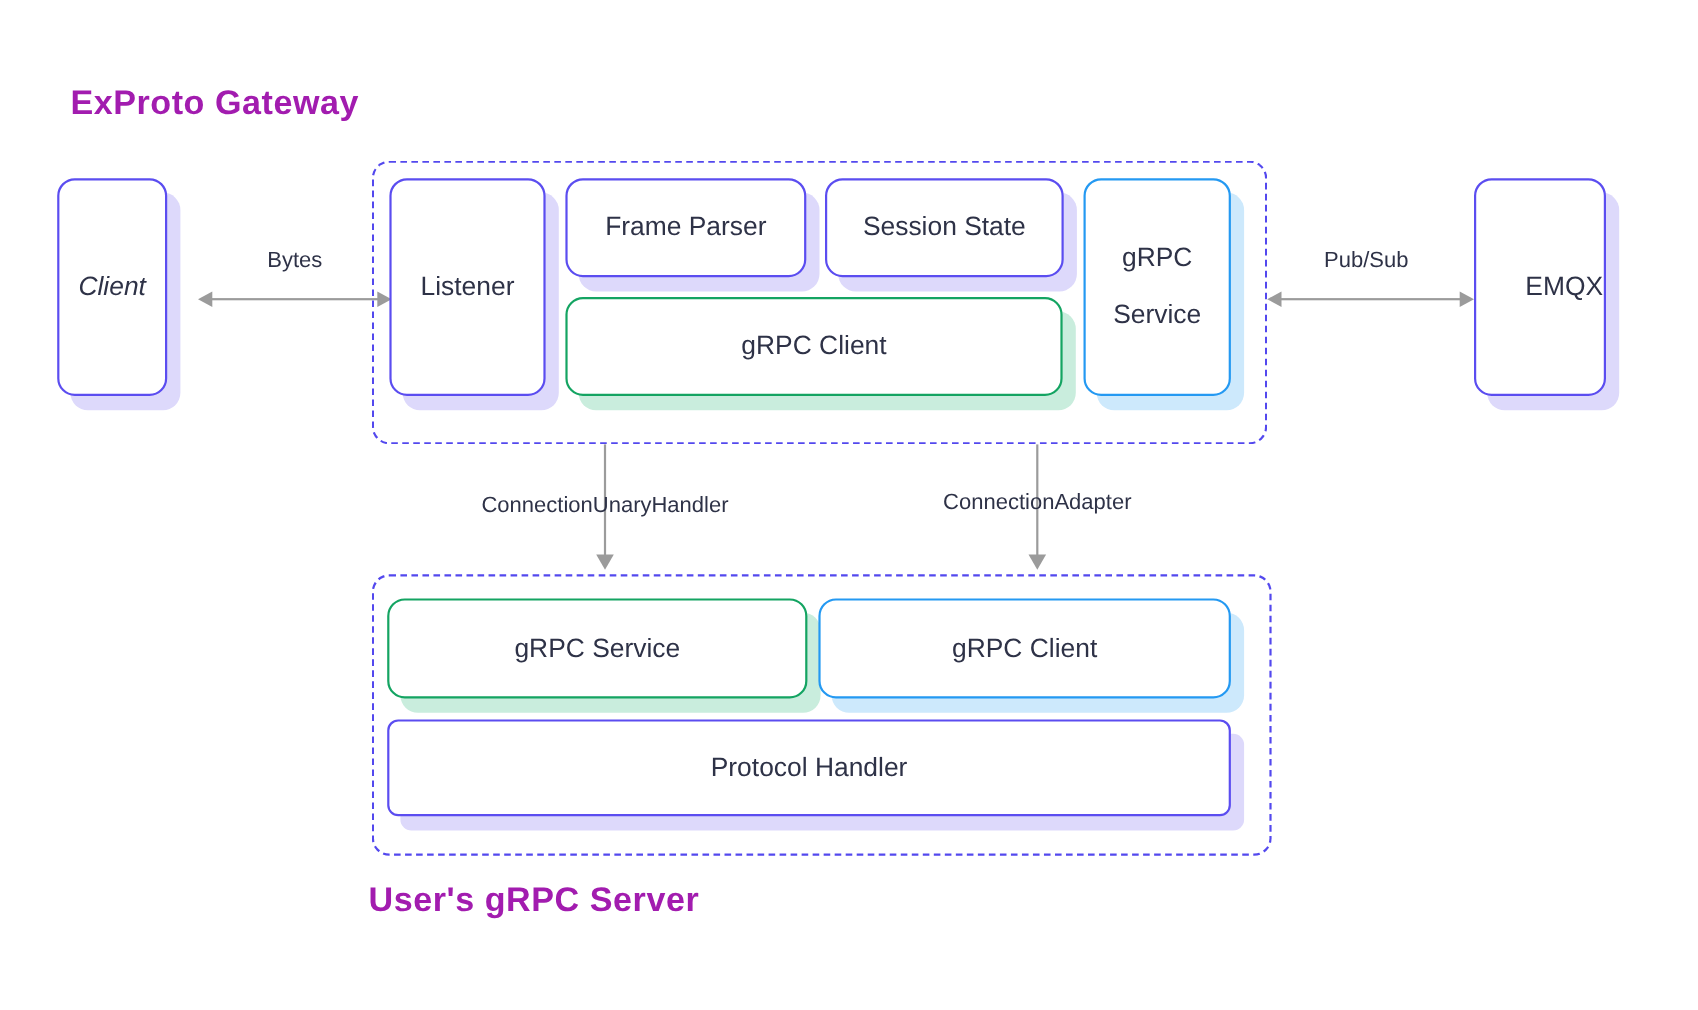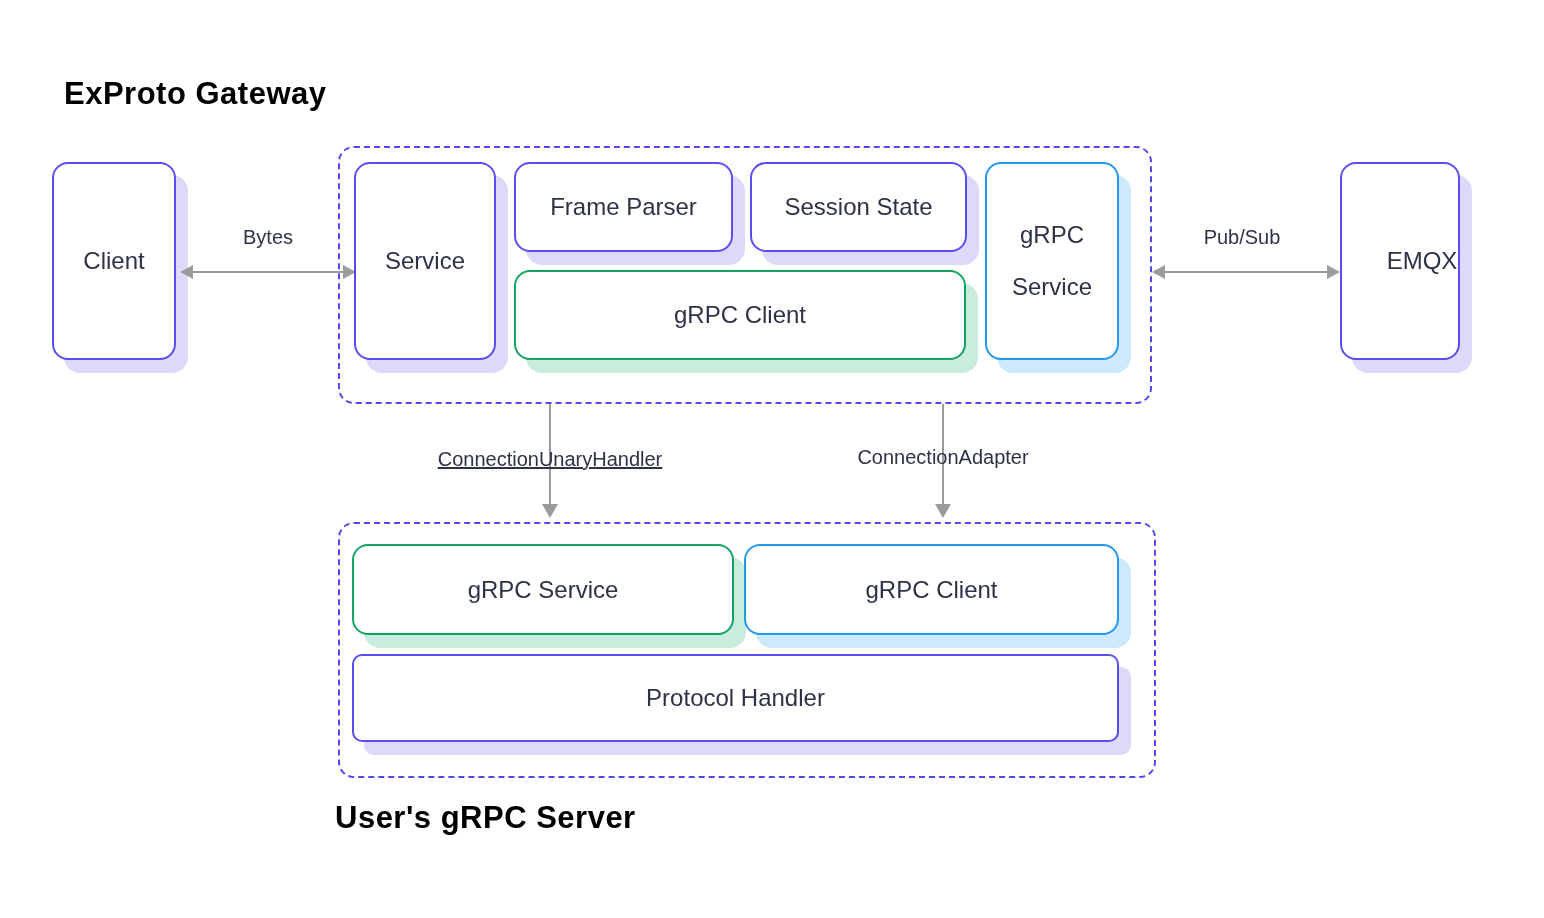--- a/index.html
+++ b/index.html
@@ -11,21 +11,21 @@
     --arrow:#9b9b9b;
     --shadow-purple:#ddd9fb;
     --shadow-green:#c9eddd;
     --shadow-blue:#cde9fc;
   }
   html,body{margin:0;padding:0;background:#ffffff;}
   body{font-family:"Liberation Sans","DejaVu Sans",sans-serif;color:var(--text);}
   .canvas{position:relative;width:1544px;height:918px;background:#ffffff;overflow:hidden;}
 
   .diagram-title{
-    position:absolute;font-size:31px;font-weight:bold;color:#000000;letter-spacing:.5px;
+    position:absolute;font-size:31px;font-weight:bold;color:#a21caf;letter-spacing:.5px;
   }
 
   .box{
     position:absolute;background:#ffffff;border-radius:16px;
     display:flex;align-items:center;justify-content:center;
     font-size:24px;color:var(--text);text-align:center;line-height:1.3;
     box-sizing:border-box;
   }
   .box.purple{border:2px solid var(--purple);box-shadow:12px 13px 0 0 var(--shadow-purple);}
   .box.green {border:2px solid var(--green); box-shadow:12px 13px 0 0 var(--shadow-green);}
@@ -68,35 +68,35 @@
   .two-line{padding:0 10px;line-height:2.15;}
 </style>
 </head>
 <body>
 
 <div class="canvas">
 
   <div class="diagram-title" style="left:64px;top:76px;">ExProto Gateway</div>
   <div class="diagram-title" style="left:335px;top:800px;">User's gRPC Server</div>
 
-  <div class="box purple" style="left:52px;top:162px;width:124px;height:198px;">
+  <div class="box purple" style="left:52px;top:162px;width:100px;height:198px;font-style:italic;">
     <span>Client</span>
   </div>
 
   <div class="edge-label" style="left:268px;top:226px;">Bytes</div>
   <div class="arrow" style="left:180px;top:262px;width:176px;height:20px;">
     <span class="shaft-h"></span>
     <span class="head head-left"></span>
     <span class="head head-right"></span>
   </div>
 
   <div class="dashed-container" style="left:338px;top:146px;width:814px;height:258px;"></div>
 
   <div class="box purple" style="left:354px;top:162px;width:142px;height:198px;">
-    <span>Service</span>
+    <span>Listener</span>
   </div>
 
   <div class="box purple" style="left:750px;top:162px;width:217px;height:90px;">
     <span>Session State</span>
   </div>
 
   <div class="box purple" style="left:514px;top:162px;width:219px;height:90px;">
     <span>Frame Parser</span>
   </div>
 
@@ -116,21 +116,21 @@
   </div>
 
   <div class="box purple" style="left:1340px;top:162px;width:120px;height:198px;padding-left:44px;">
     <span>EMQX</span>
   </div>
 
   <div class="arrow" style="left:542px;top:404px;width:16px;height:114px;">
     <span class="shaft-v"></span>
     <span class="head head-down"></span>
   </div>
-  <div class="edge-label" style="left:550px;top:448px;text-decoration:underline;">ConnectionUnaryHandler</div>
+  <div class="edge-label" style="left:550px;top:448px;">ConnectionUnaryHandler</div>
 
   <div class="arrow" style="left:935px;top:404px;width:16px;height:114px;">
     <span class="shaft-v"></span>
     <span class="head head-down"></span>
   </div>
   <div class="edge-label" style="left:943px;top:446px;">ConnectionAdapter</div>
 
   <div class="dashed-container" style="left:338px;top:522px;width:818px;height:256px;"></div>
 
   <div class="box green" style="left:352px;top:544px;width:382px;height:91px;">

